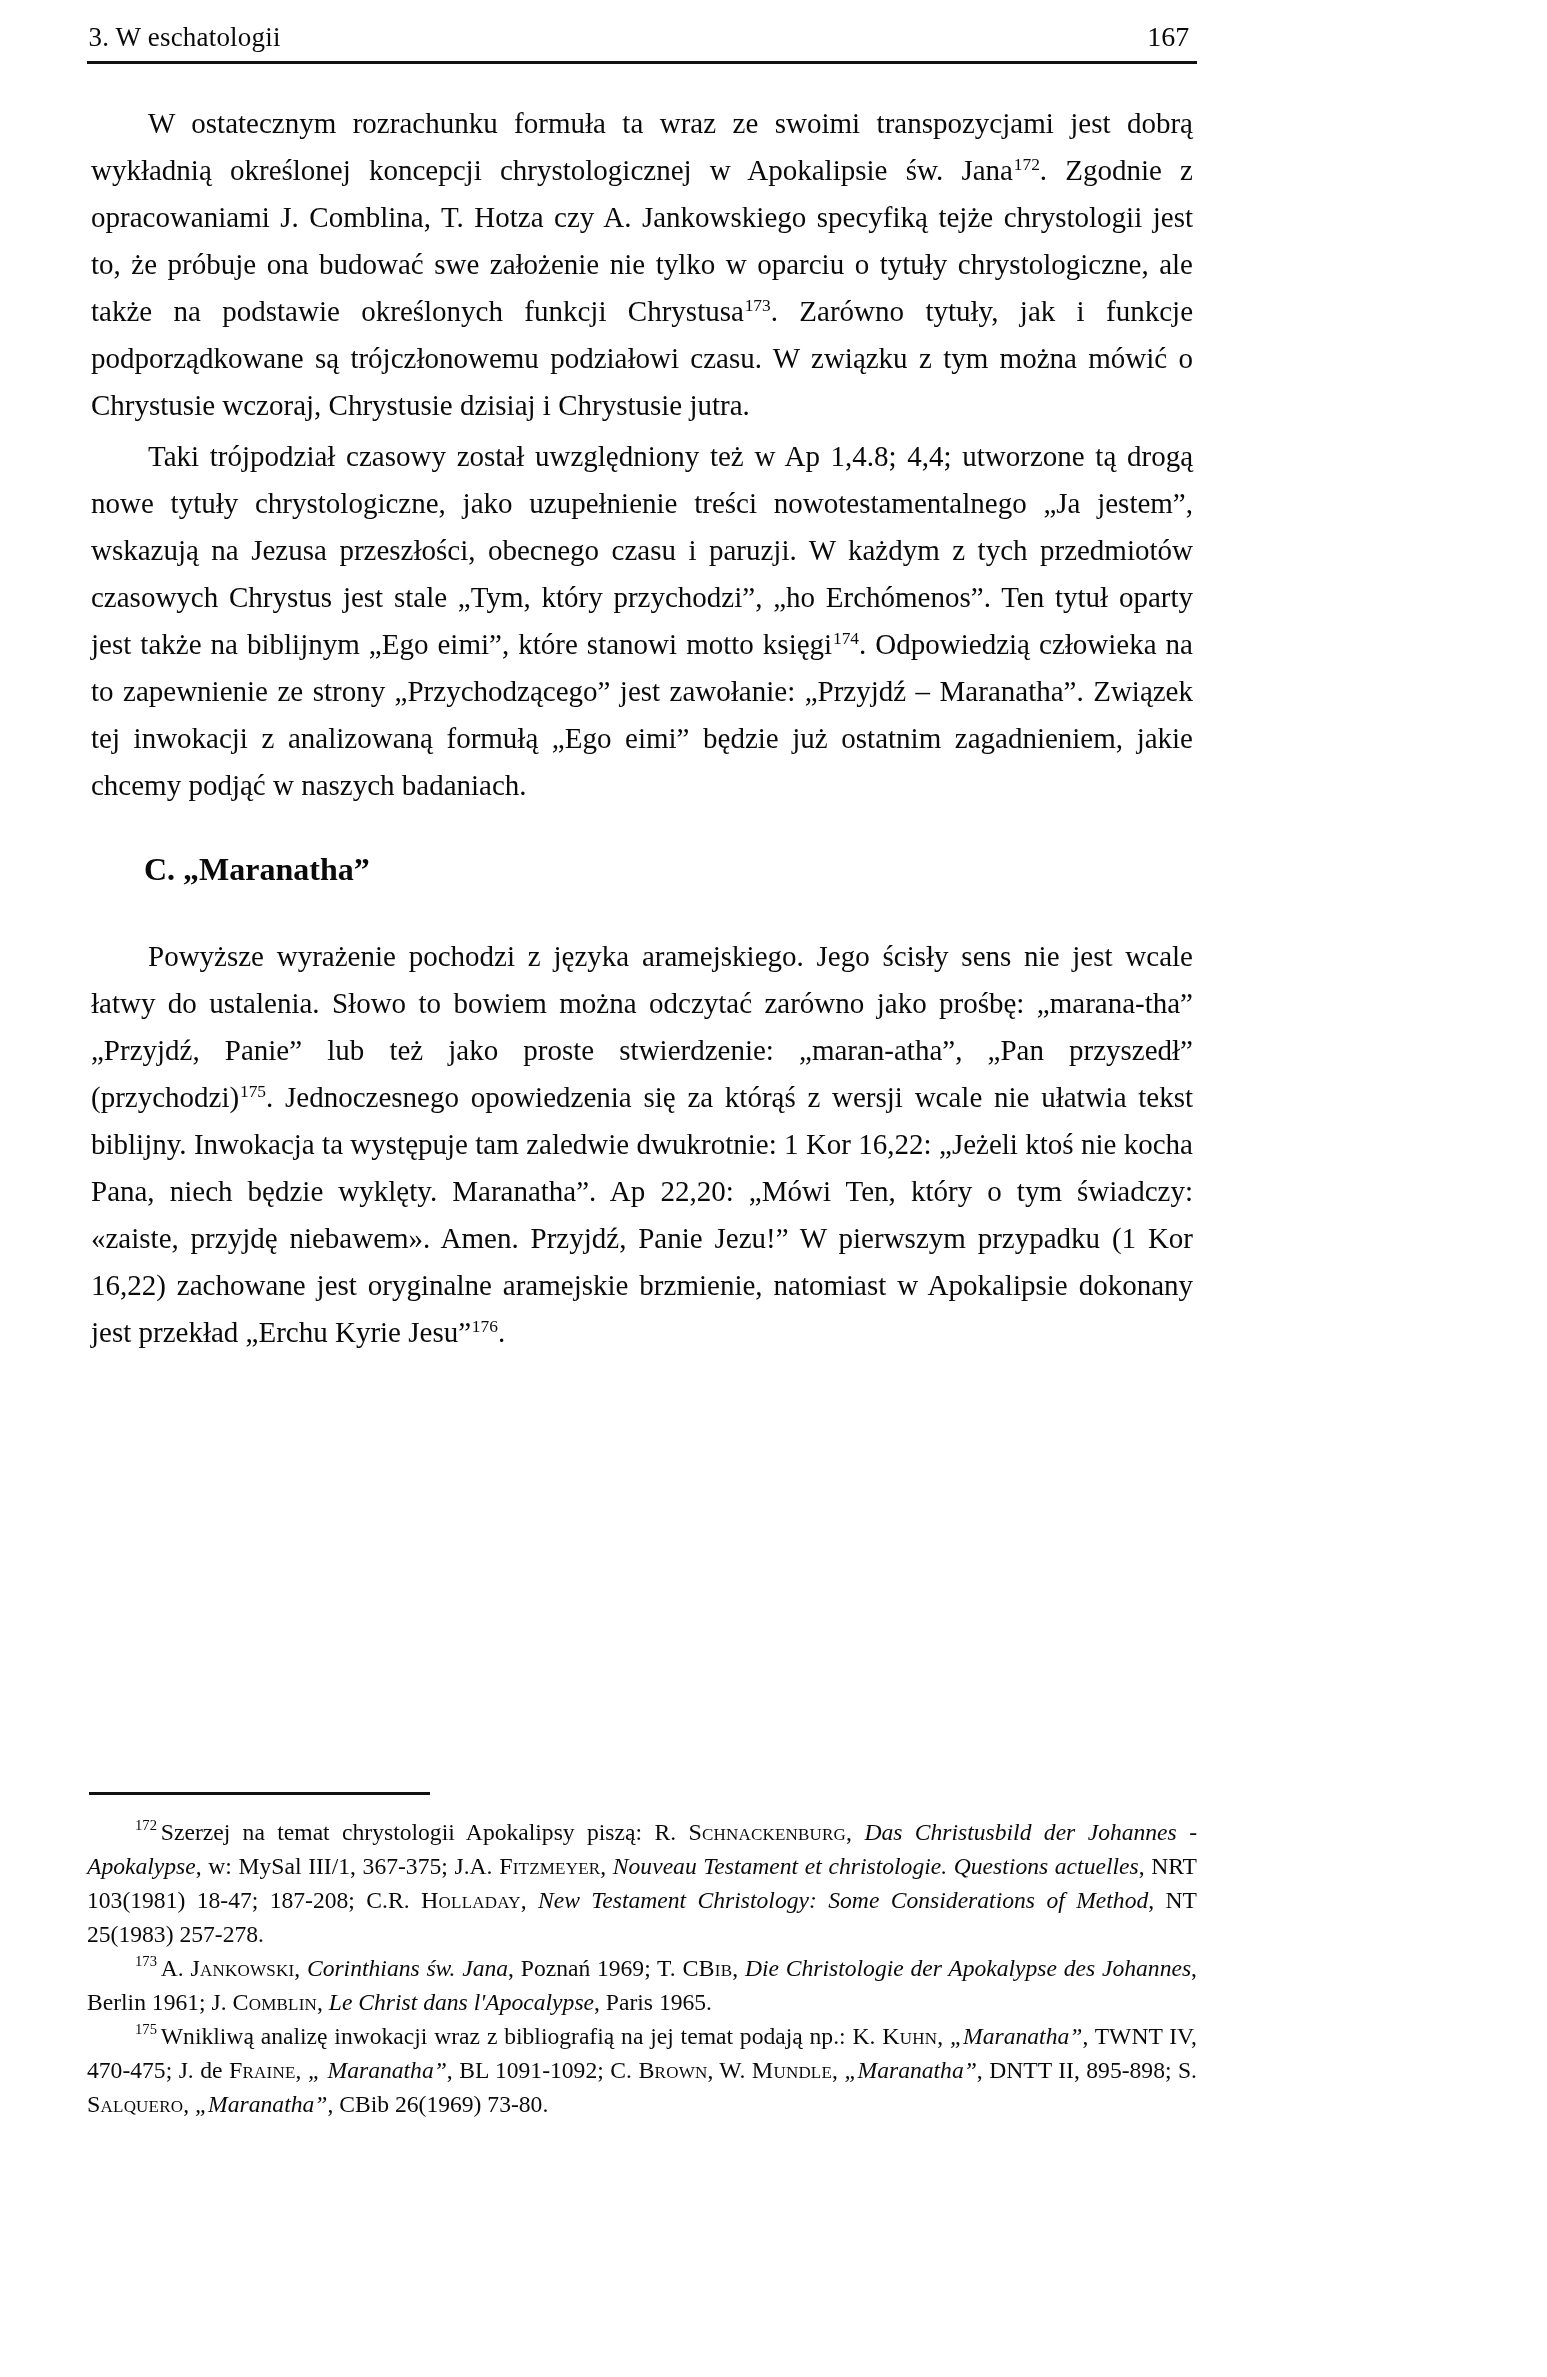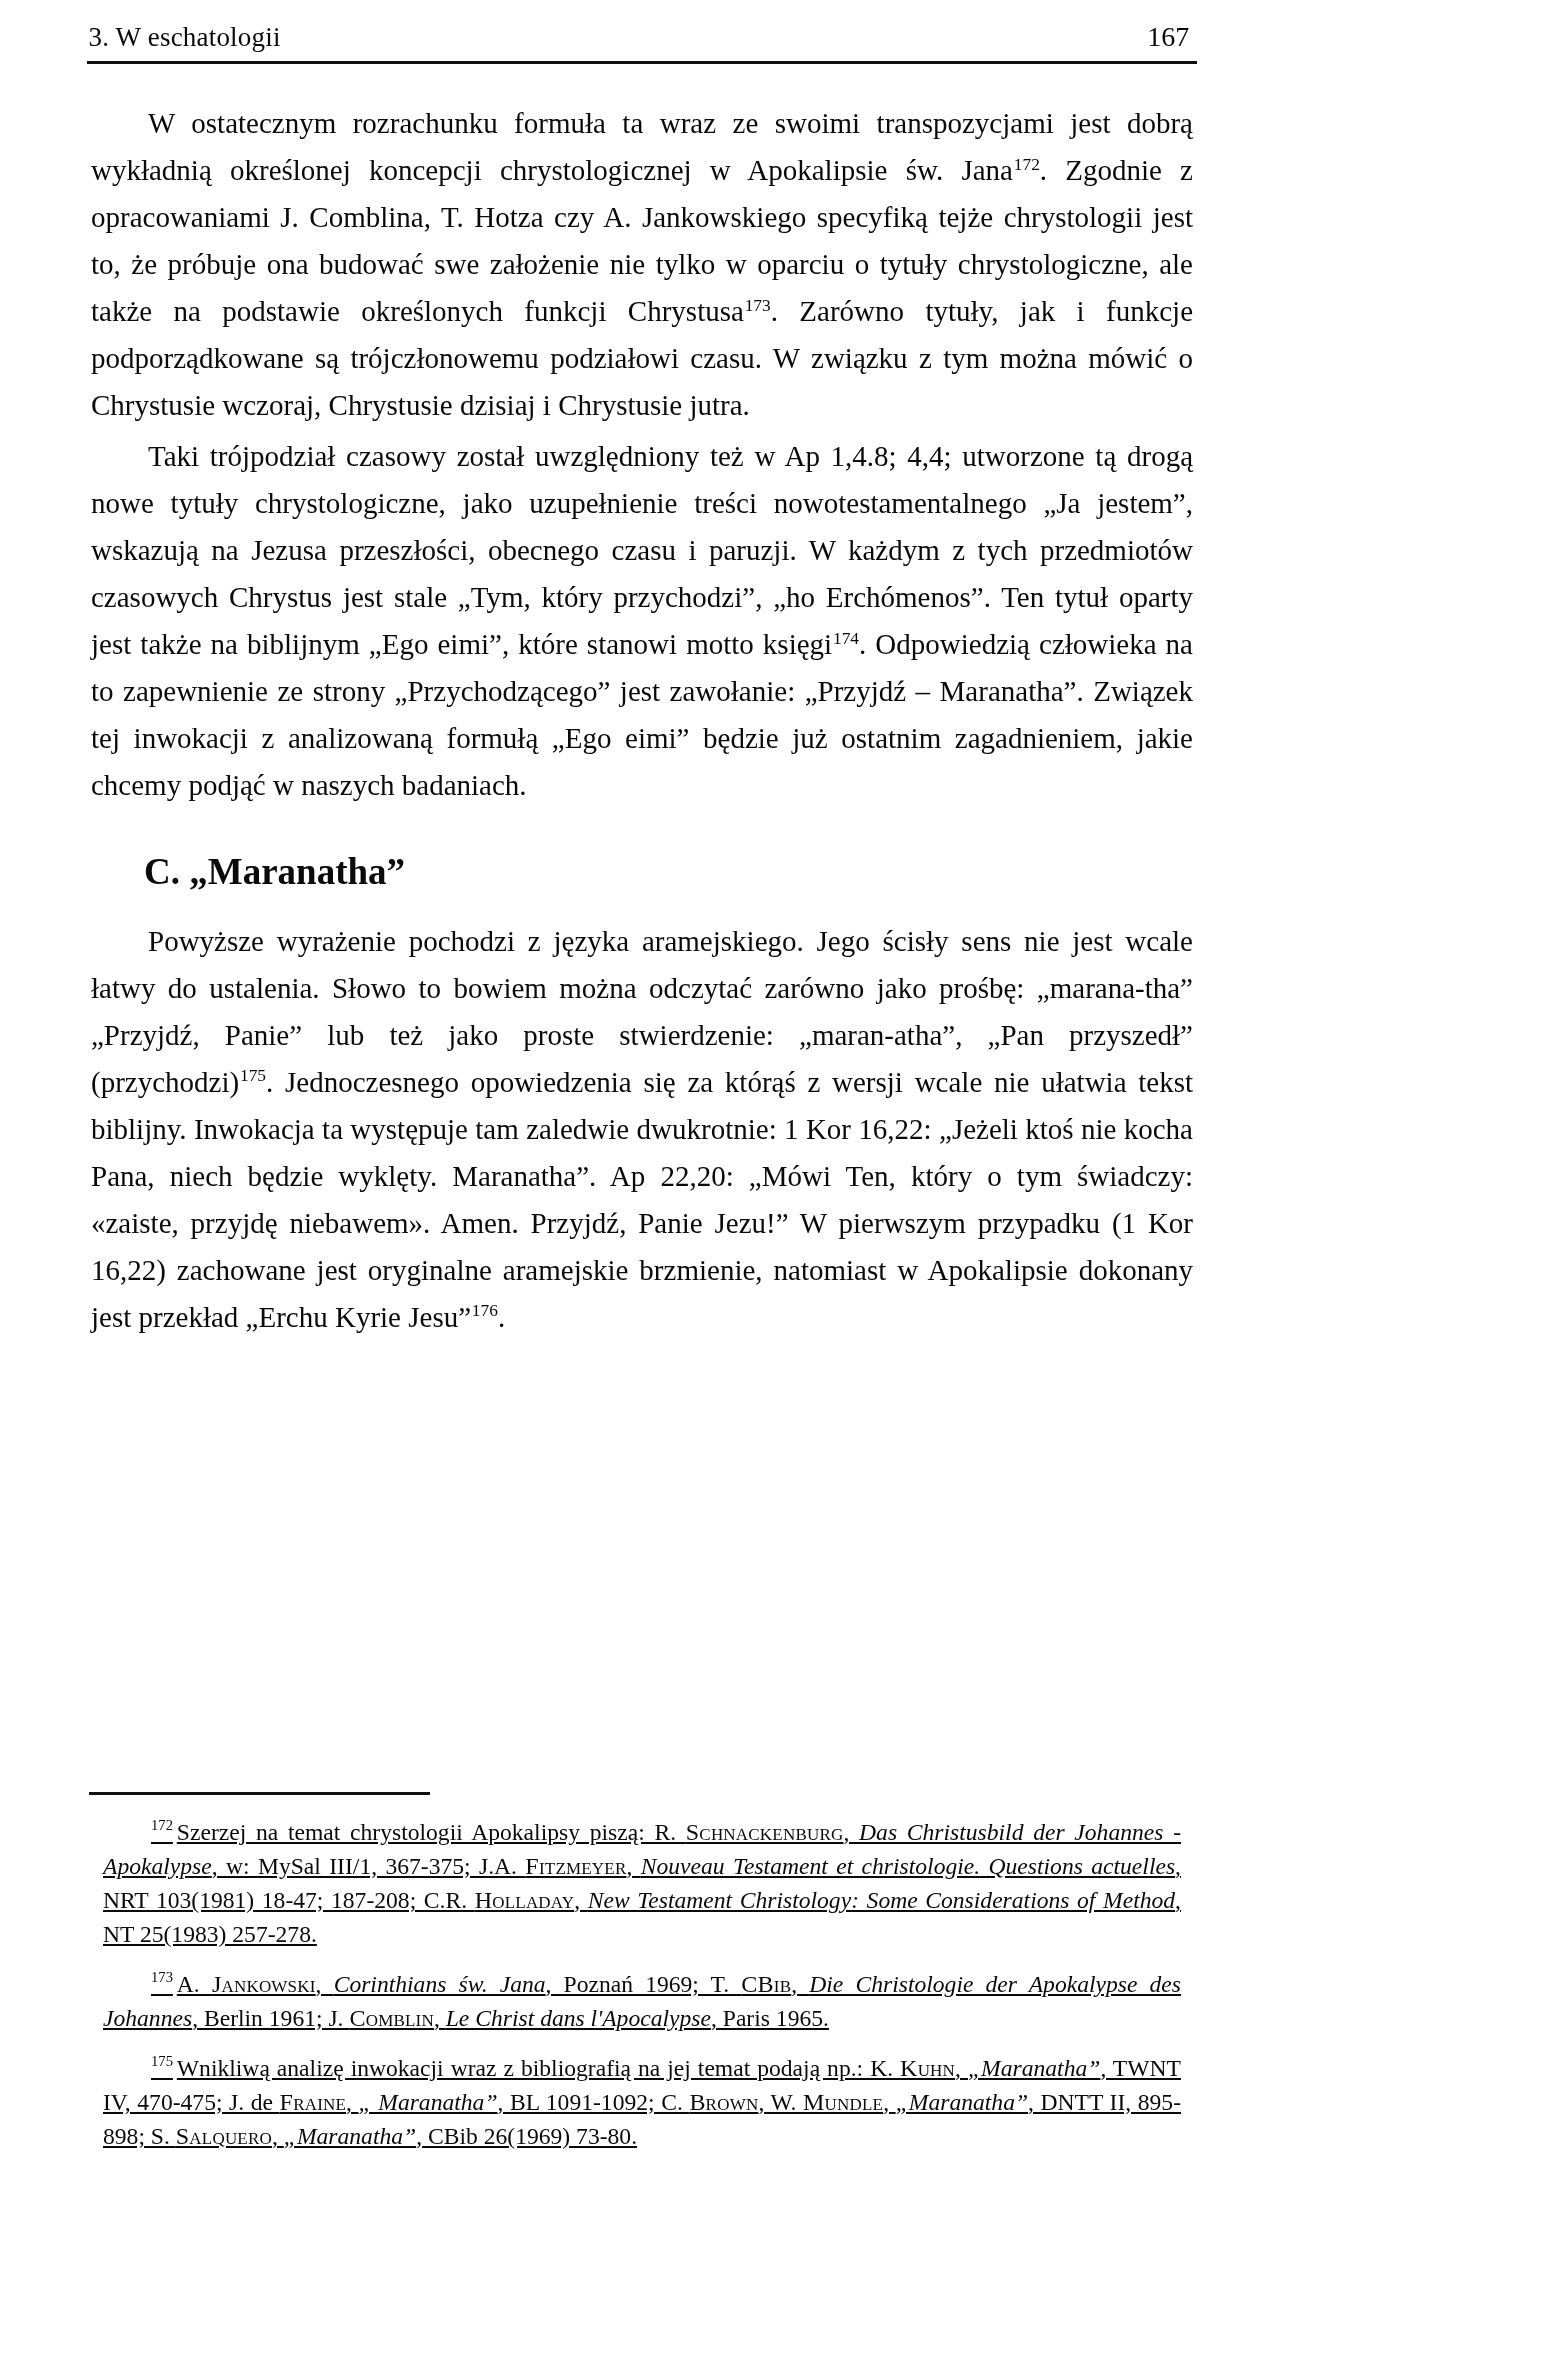--- a/index.html
+++ b/index.html
@@ -43,23 +43,23 @@
 
   sup.fn {
     font-size: 0.60em;
     line-height: 0;
     vertical-align: 0.62em;
     margin-left: 0.8px;
   }
 
   
   .section-heading {
-    font-size: 37px;
+    font-size: 32px;
     font-weight: bold;
-    margin: 40px 0 22px 0;
+    margin: 40px 0 44px 0;
     text-indent: 57px;
     line-height: 1.25;
   }
 
   
   .footnote-area {
     position: absolute;
     left: 87px;
     right: 87px;
     top: 1792px;
@@ -68,21 +68,21 @@
     width: 341px;
     height: 3.1px;
     background: #111;
     margin: 0 0 20px 1.5px;
   }
   .footnotes {
     font-size: 23.6px;
     line-height: 34px;
     text-align: justify;
   }
-  .footnotes p { margin: 16px; text-indent: 48px; text-decoration: underline; }
+  .footnotes p { margin: 0; text-indent: 48px; }
   .footnotes sup.fnum {
     font-size: 0.62em;
     line-height: 0;
     vertical-align: 0.66em;
     margin-right: 3.9px;
   }
   .sc {
     font-variant: small-caps;
     font-size: 1.02em;
     letter-spacing: 0.2px;

